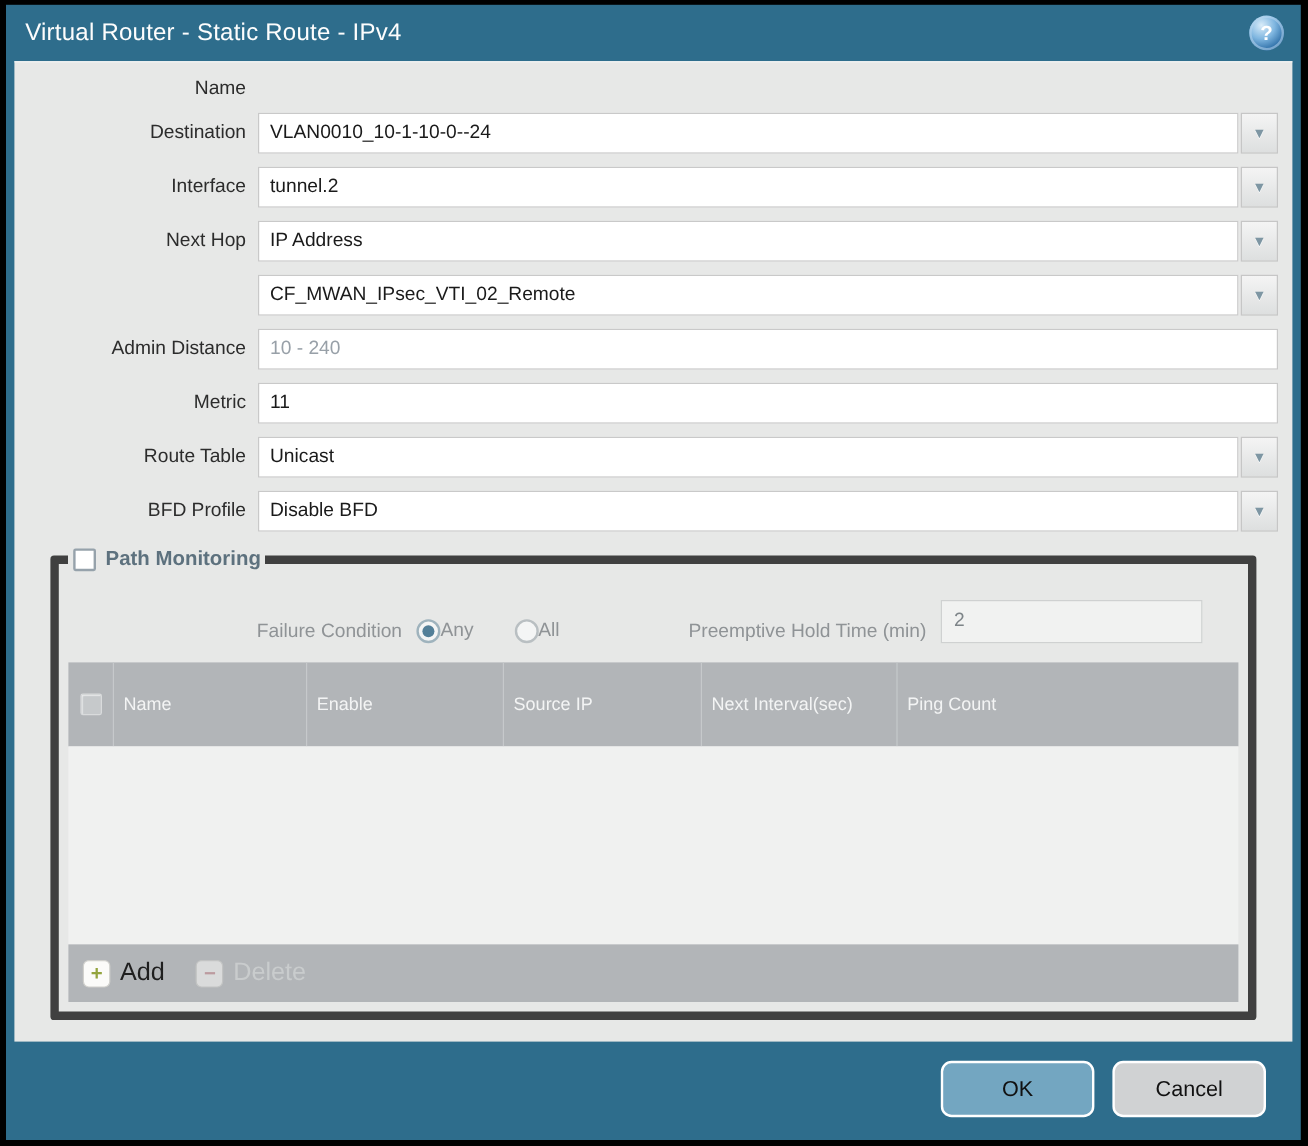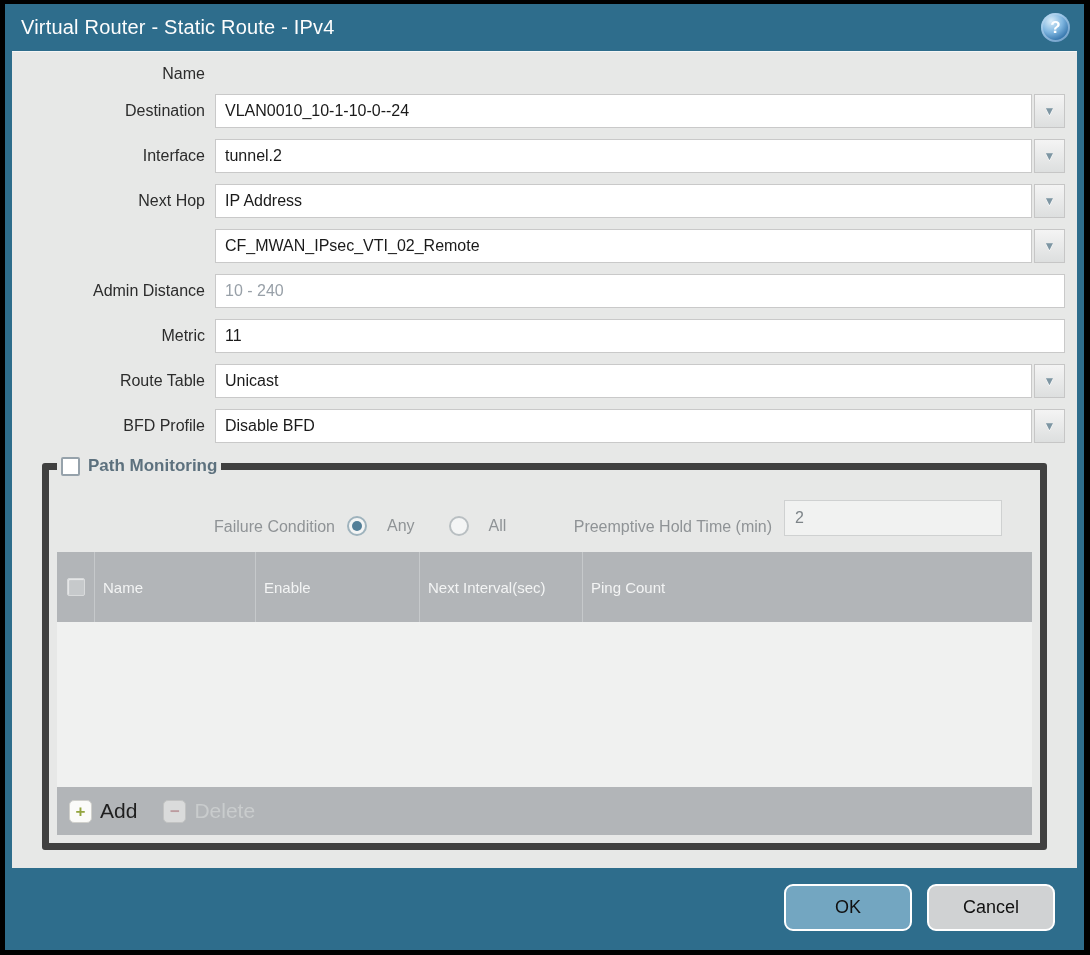--- a/index.html
+++ b/index.html
@@ -66,21 +66,21 @@
   }
   .checkbox {
     width:19px; height:19px; background:#fff; border:2px solid #96a2ab;
     border-radius:2px; cursor:pointer; flex:0 0 auto;
   }
 
   .pm-options { display:flex; align-items:flex-end; margin:14px 8px 16px 0; flex:0 0 auto; }
   .pm-label { color:#8f9396; font-size:16px; }
   .fc-label { width:292px; text-align:right; padding-right:12px; }
   .radio-group { display:flex; align-items:center; gap:34px; }
-  .radio-opt { display:flex; align-items:center; gap:20px; cursor:pointer; }
+  .radio-opt { display:flex; align-items:center; gap:0; cursor:pointer; }
   .radio {
     width:20px; height:20px; border-radius:50%;
     border:2px solid #b9bfc2; background:#f4f5f5;
     display:flex; align-items:center; justify-content:center;
   }
   .radio.selected { border-color:#9fb3bd; }
   .radio.selected::after {
     content:""; width:10px; height:10px; border-radius:50%; background:#537f98;
   }
   .pht-label { margin-left:auto; padding-right:12px; }
@@ -254,20 +254,21 @@
         <input class="pht-input" value="2" style="">
       </div>
 
       <div class="pm-table">
         <div class="tbl-header">
           <div class="th th-check">
             <span class="hdr-checkbox"></span>
           </div>
           <div class="th th-name">Name</div>
           <div class="th th-enable">Enable</div>
+          <div class="th th-srcip">Source IP</div>
           <div class="th th-ping">Next Interval(sec)</div>
           <div class="th th-count">Ping Count</div>
         </div>
         <div class="tbl-body"></div>
         <div class="tbl-toolbar">
           <div class="tool-btn">
             <span class="tool-icon add-icon">+</span>
             <span class="lbl">Add</span>
           </div>
           <div class="tool-btn disabled">

